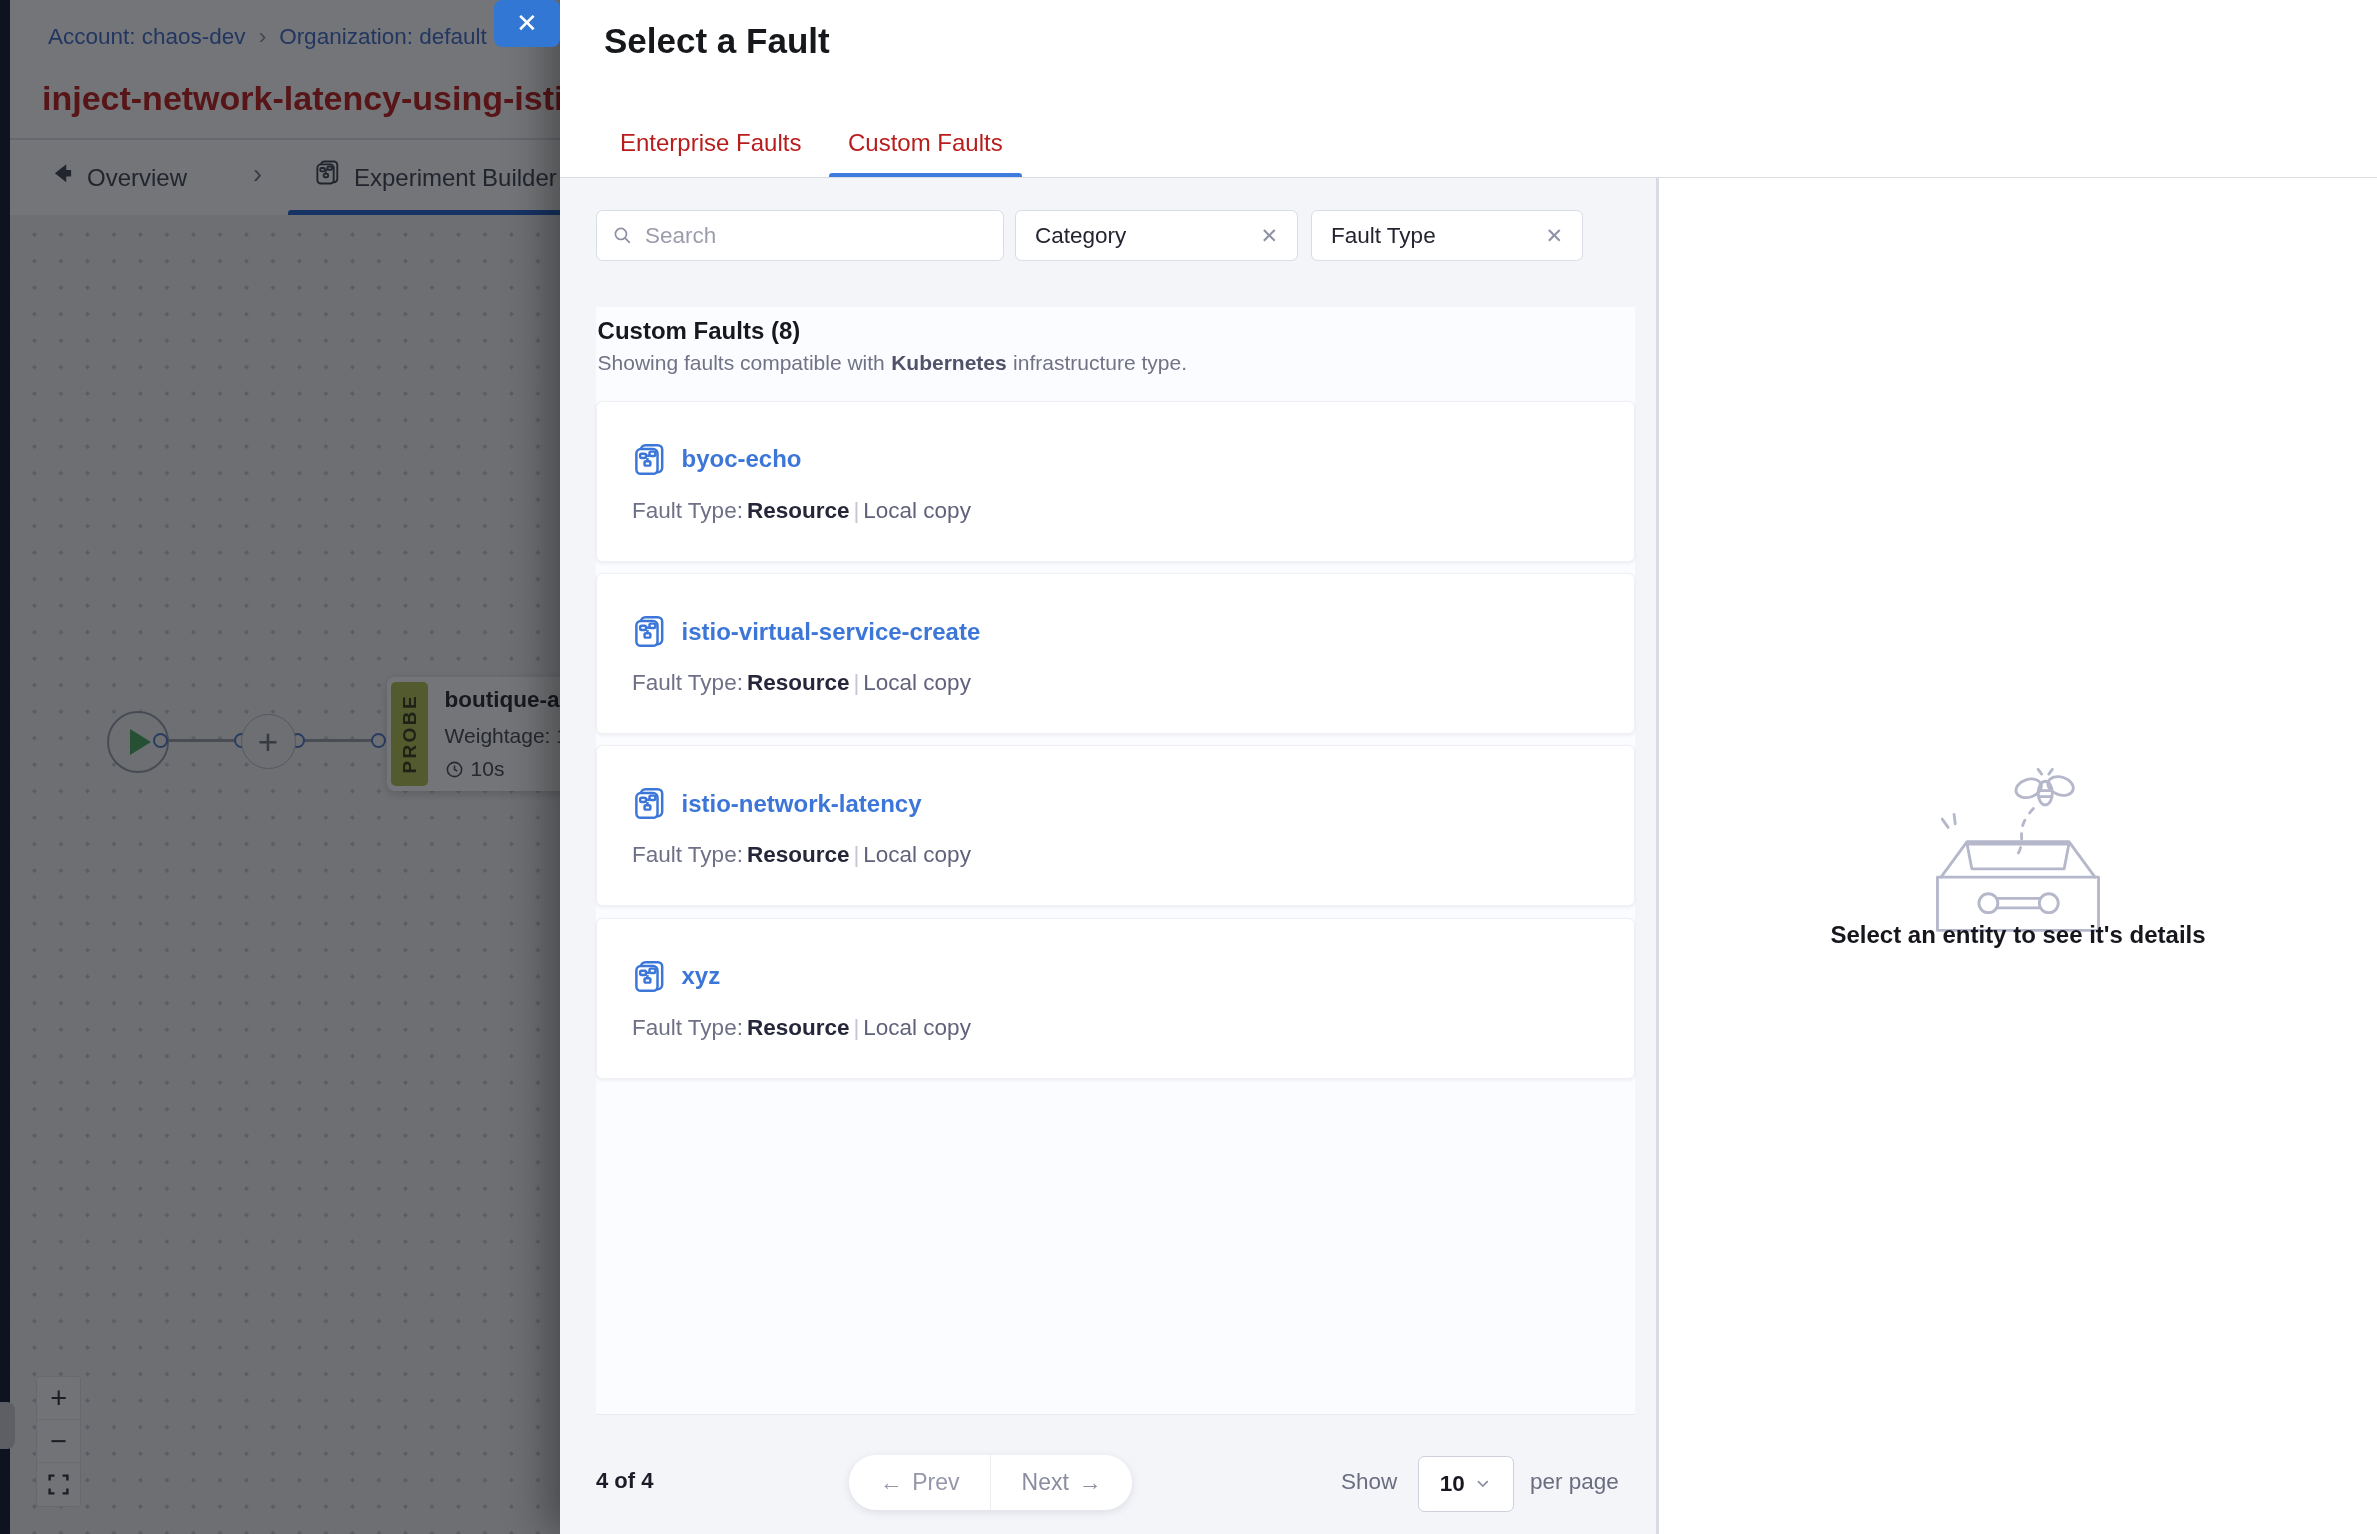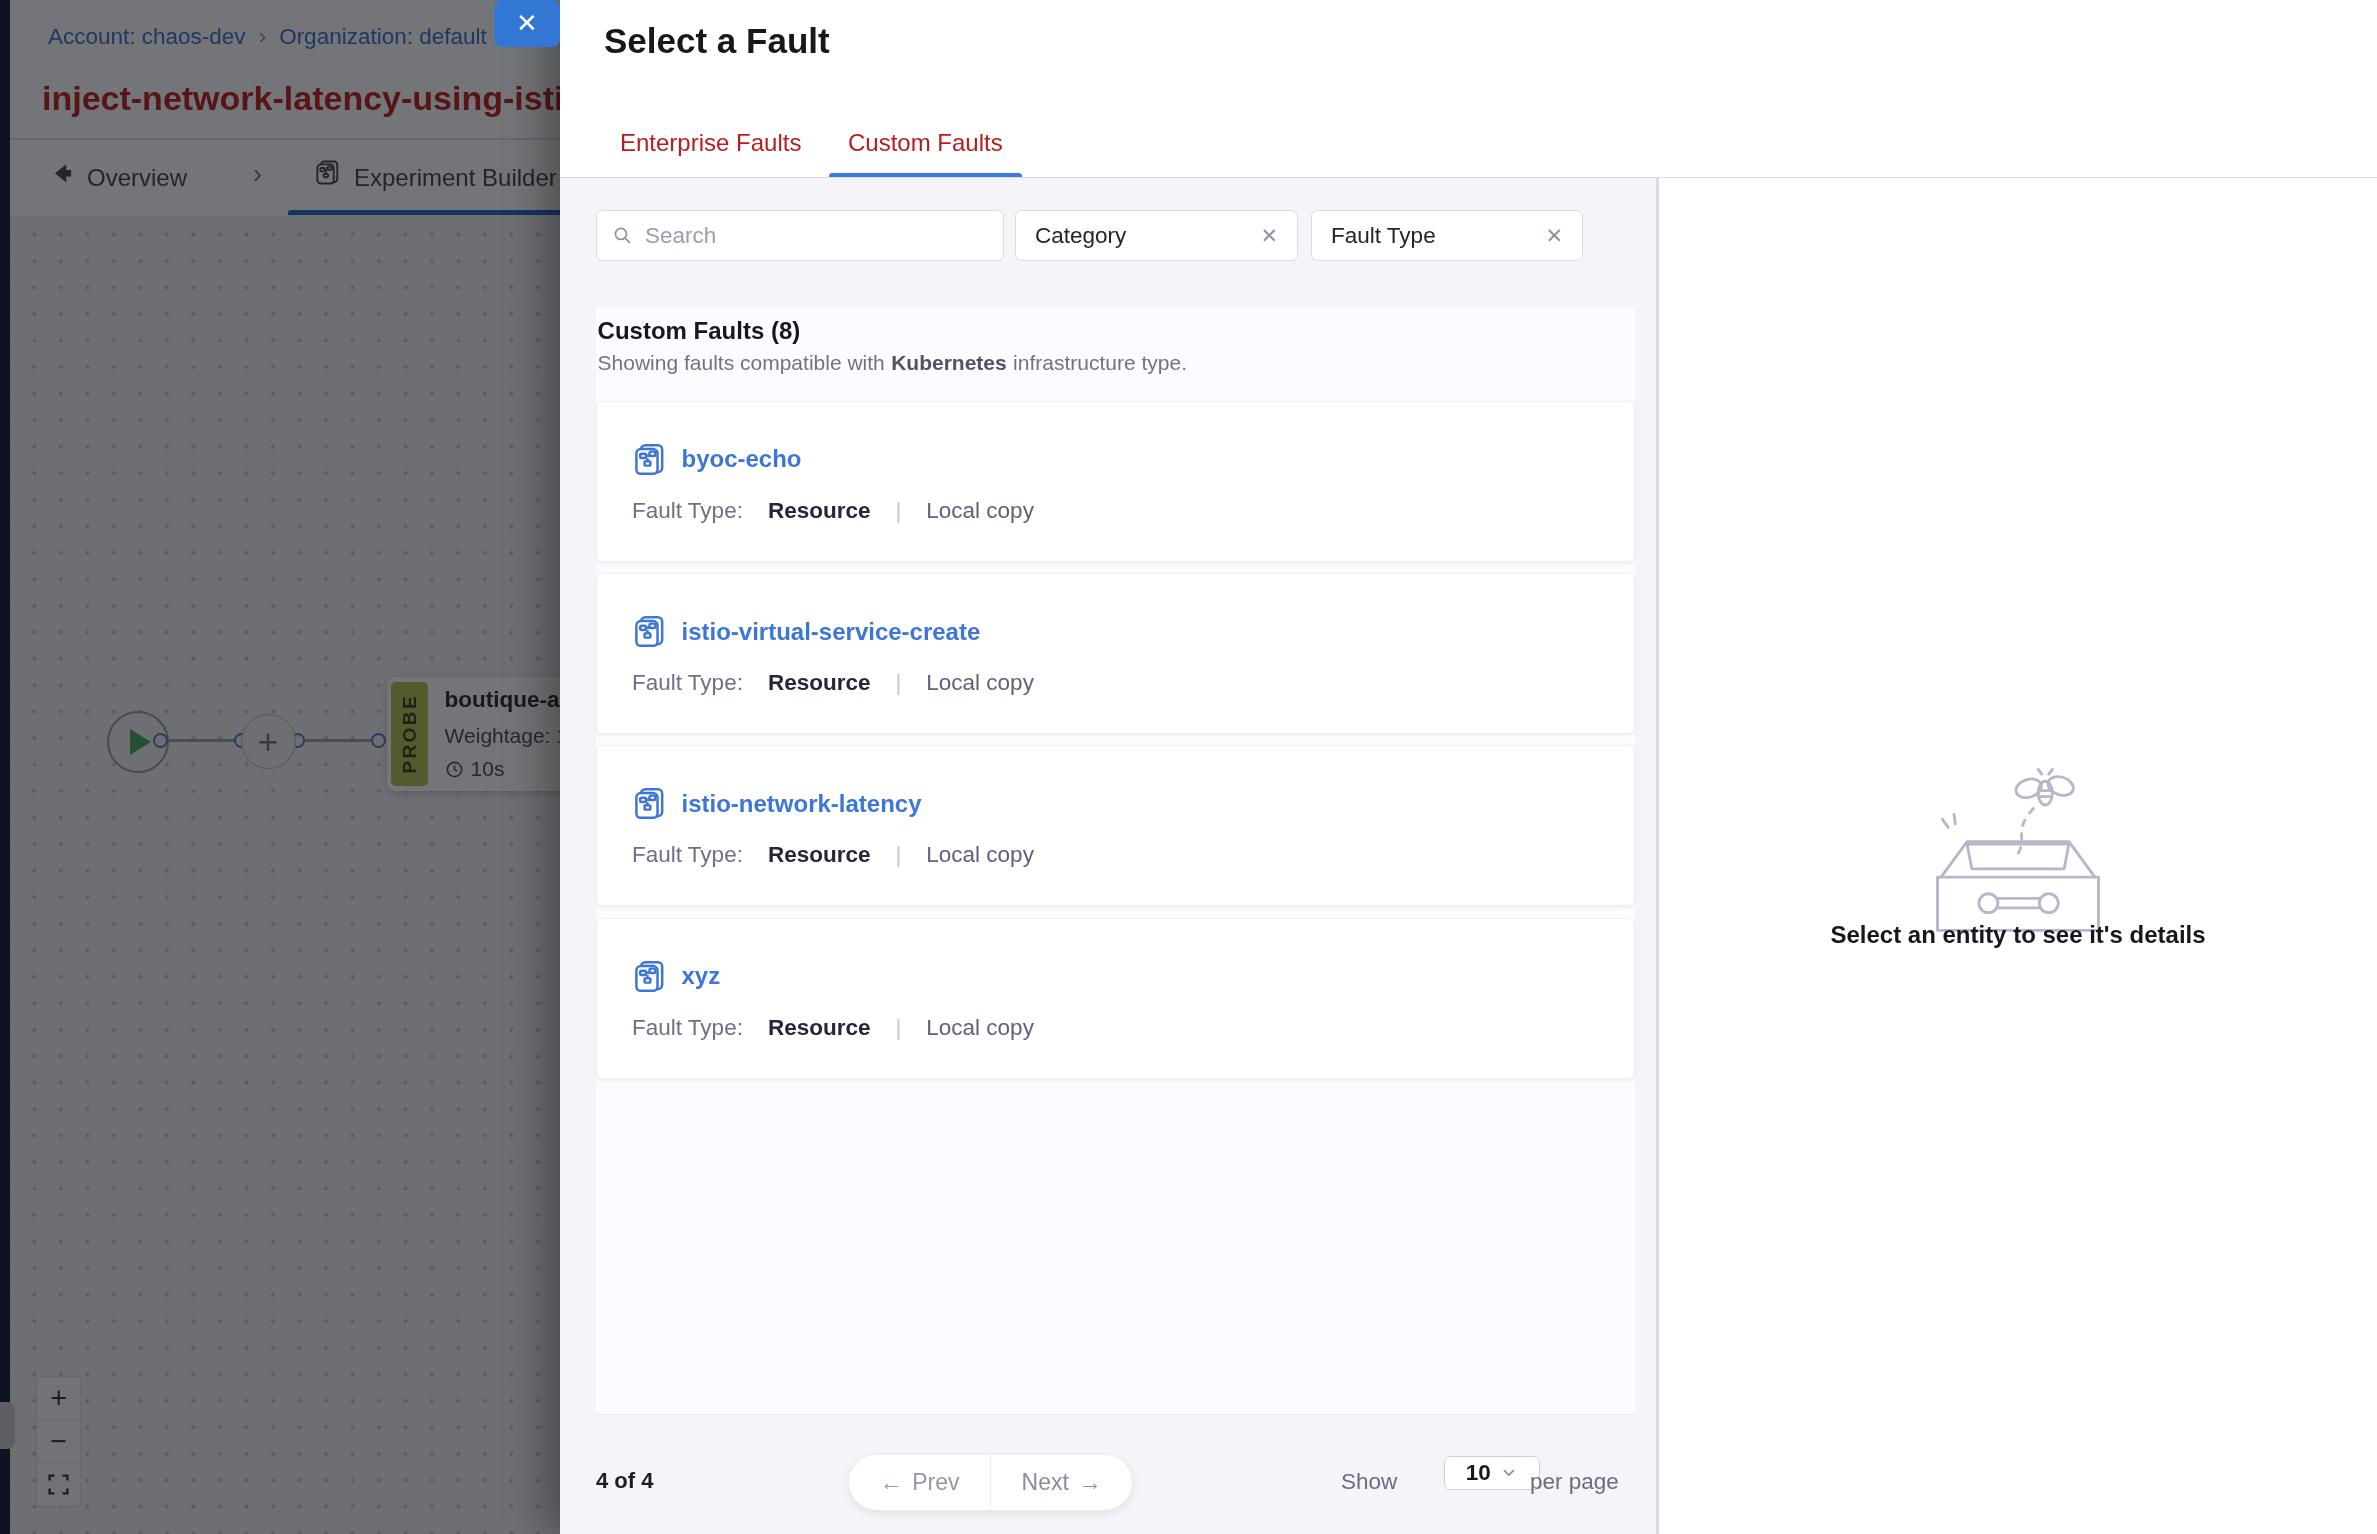--- a/index.html
+++ b/index.html
@@ -69,33 +69,33 @@
   .filter-clear{font-size:21px;color:#8f91a6;}
 
   .list-container{left:36px;top:307px;width:1039px;height:1108px;background:#fbfcff;border-bottom:1.6px solid #e8eaf0;box-sizing:border-box;}
   .list-heading{margin:9.6px 0 0 1.6px;font-size:24px;font-weight:700;color:#17181f;}
   .list-subtitle{margin:6.4px 0 0 1.6px;font-size:21px;color:#717285;}
   .list-subtitle b{color:#51526a;margin:0 6.4px;}
   .fault-card{margin:11.2px 0 0 0;height:161px;background:#ffffff;border-radius:6.4px;border:0.8px solid #eef0f4;box-sizing:border-box;box-shadow:0 1.6px 3.2px rgba(40,44,63,.06);position:relative;}
   .fault-card.first{margin-top:26px;}
   .fault-title-row{position:absolute;left:35px;top:40px;display:flex;align-items:center;gap:14.5px;}
   .fault-name{font-size:24px;font-weight:700;color:#3b76d8;}
-  .fault-meta{position:absolute;left:35px;top:96px;display:flex;align-items:flex-start;gap:25px;font-size:22.5px;}
+  .fault-meta{position:absolute;left:35px;top:96px;display:flex;align-items:flex-start;gap:4px;font-size:22.5px;}
   .meta-label{color:#6e7086;}
   .meta-value{color:#25263a;font-weight:600;}
   .meta-div{color:#c4c6d4;}
   .meta-copy{color:#60617a;}
 
   .pg-count{left:36px;top:1468px;font-size:22px;font-weight:700;color:#1b1c28;}
   .pager-pill{left:289px;top:1455px;width:283px;height:55px;background:#fff;border-radius:27px;box-shadow:0 2.4px 8px rgba(30,32,50,.10);display:flex;overflow:hidden;}
   .pager-half{width:50%;display:flex;align-items:center;justify-content:center;gap:9.6px;font-size:23px;color:#9496ab;}
   .pager-half.prev{border-right:1.6px solid #ececf1;}
   .pager-half.next{color:#8a8ca0;}
   .show-label{left:781px;top:1469px;font-size:22.5px;color:#6b6c80;}
-  .page-size-select{left:858px;top:1456px;width:96px;height:34px;background:#fff;border:1.6px solid #cdd0dc;border-radius:6.4px;box-sizing:border-box;display:flex;align-items:center;justify-content:center;gap:9.6px;margin-left:26px;}
+  .page-size-select{left:858px;top:1456px;width:96px;height:56px;background:#fff;border:1.6px solid #cdd0dc;border-radius:6.4px;box-sizing:border-box;display:flex;align-items:center;justify-content:center;gap:9.6px;}
   .page-size-value{font-size:22.5px;font-weight:700;color:#17181f;}
   .per-page-label{left:970px;top:1469px;font-size:22.5px;color:#6b6c80;}
 
   .empty-illustration{left:50%;transform:translateX(-50%);top:590px;}
   .empty-text{left:0;top:743px;width:100%;text-align:center;font-size:24px;font-weight:700;color:#16171d;}
 </style>
 </head>
 <body>
 
 <div id="page">

